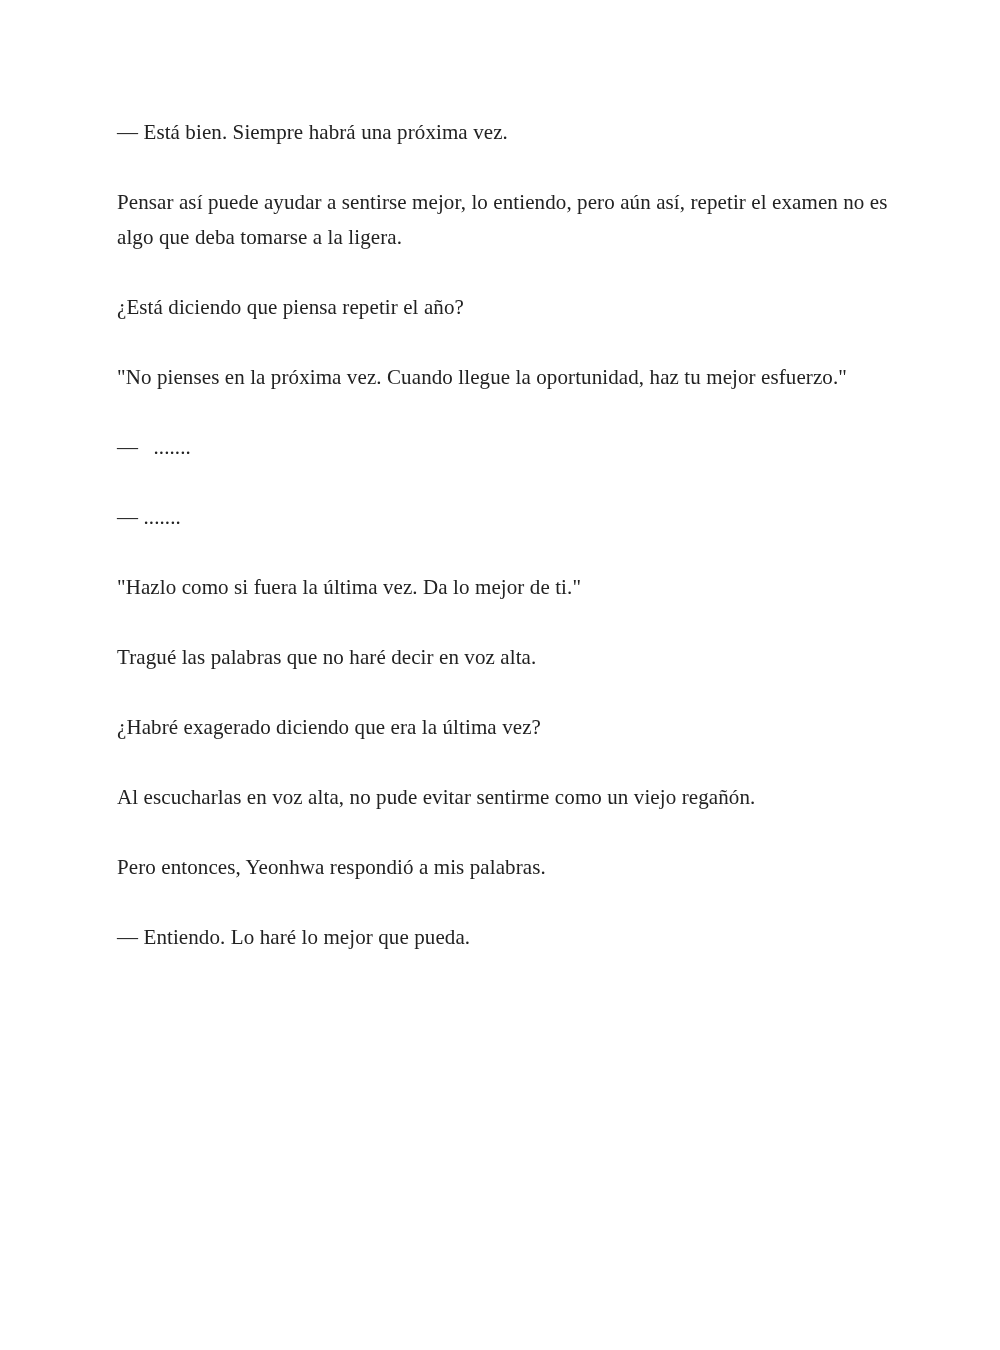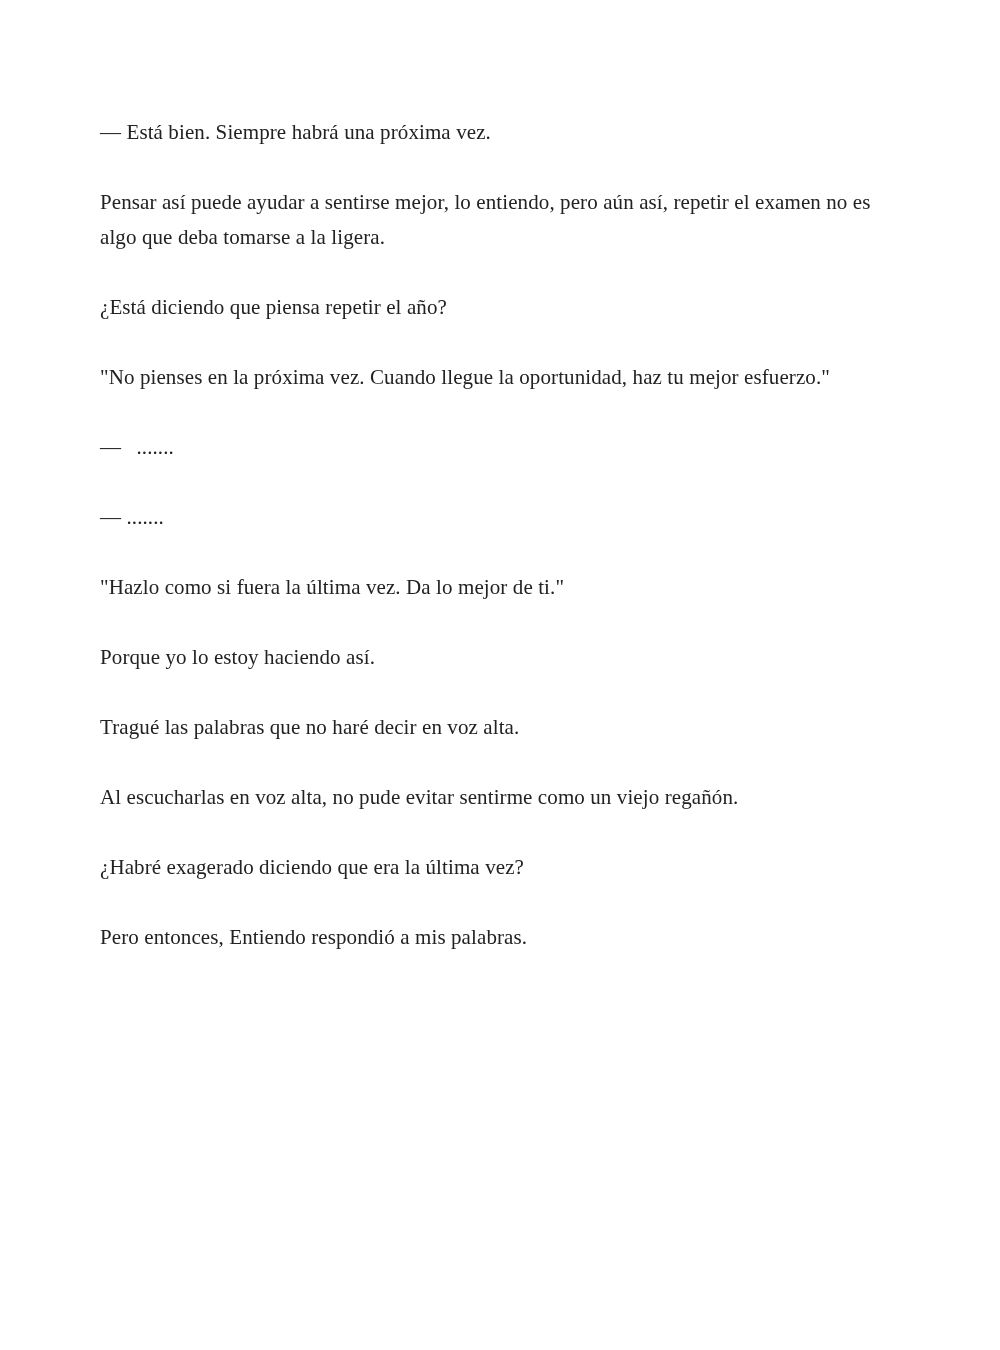--- a/index.html
+++ b/index.html
@@ -18,36 +18,36 @@
       left: 100px;
       top: 115px;
       width: 800px;
       font-family: "Liberation Serif", "DejaVu Serif", serif;
       font-size: 21px;
       line-height: 35px;
       color: #222222;
       letter-spacing: 0.1px;
     }
     .para {
-      margin: 0 0 35px 0;
+      margin: 0 0 35px 17px;
       white-space: normal;
     }
     .dash-ellipsis-spaced {
       word-spacing: 10px;
     }
   </style>
 </head>
 <body>
 
 <div class="page">
   <p class="para">— Está bien. Siempre habrá una próxima vez.</p>
   <p class="para">Pensar así puede ayudar a sentirse mejor, lo entiendo, pero aún así, repetir el examen no es algo que deba tomarse a la ligera.</p>
   <p class="para">¿Está diciendo que piensa repetir el año?</p>
   <p class="para">"No pienses en la próxima vez. Cuando llegue la oportunidad, haz tu mejor esfuerzo."</p>
   <p class="para dash-ellipsis-spaced">—  .......</p>
   <p class="para">— .......</p>
   <p class="para">"Hazlo como si fuera la última vez. Da lo mejor de ti."</p>
-  <p class="para">Porque yo lo estoy haciendo así.</p>
   <p class="para">Tragué las palabras que no haré decir en voz alta.</p>
+  <p class="para">¿Habré exagerado diciendo que era la última vez?</p>
   <p class="para">Al escucharlas en voz alta, no pude evitar sentirme como un viejo regañón.</p>
-  <p class="para">¿Habré exagerado diciendo que era la última vez?</p>
-  <p class="para">Pero entonces, Entiendo respondió a mis palabras.</p>
+  <p class="para">Pero entonces, Yeonhwa respondió a mis palabras.</p>
+  <p class="para">— Entiendo. Lo haré lo mejor que pueda.</p>
 </div>
 
 </body></html>

